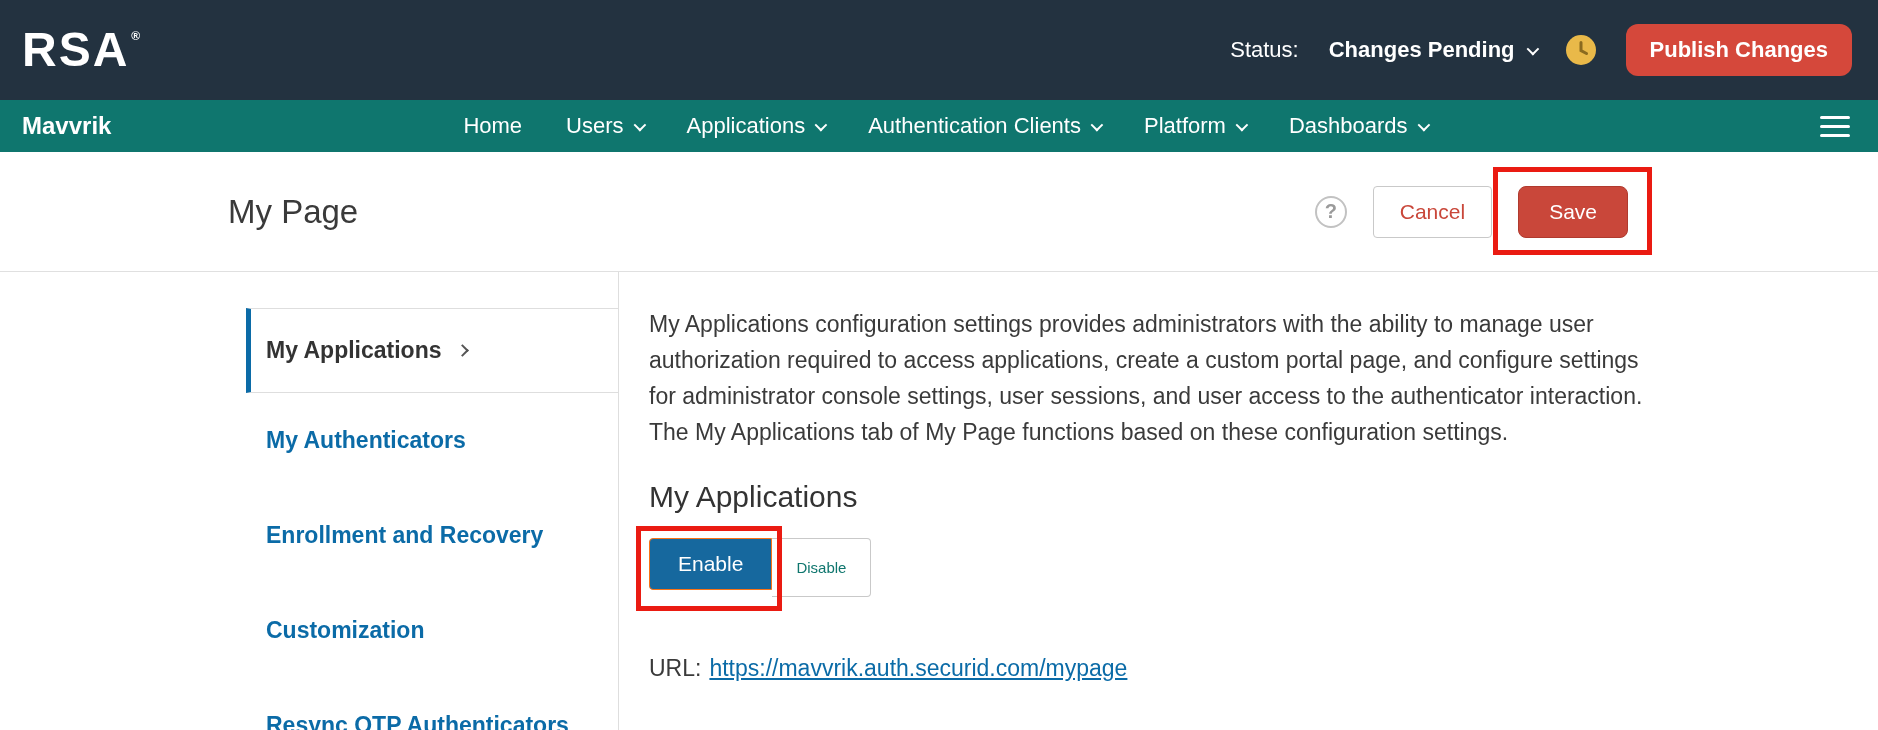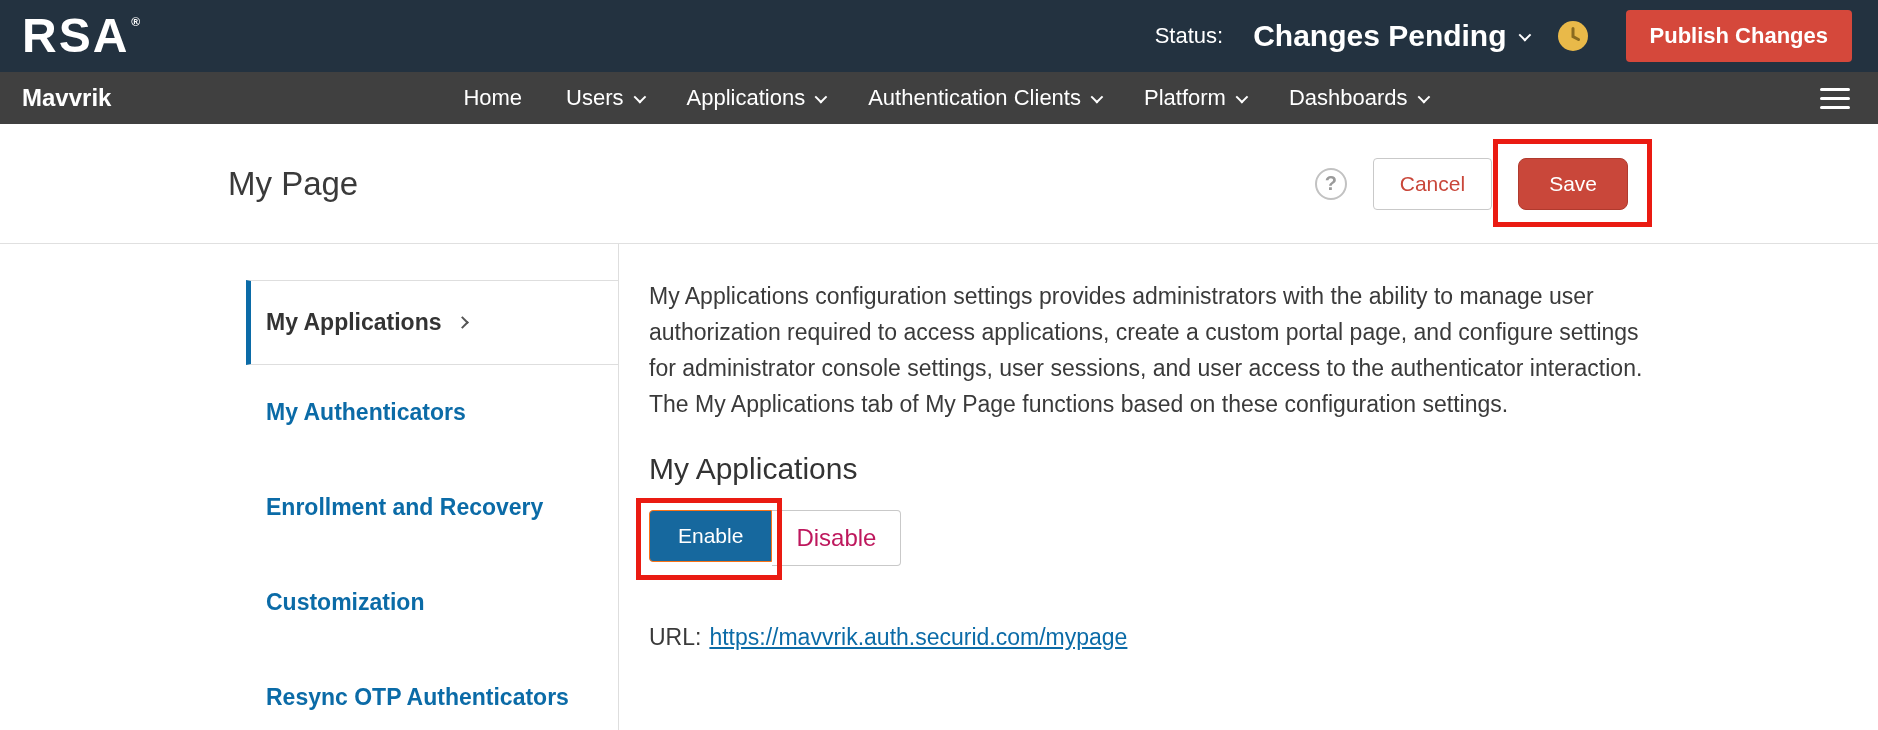--- a/index.html
+++ b/index.html
@@ -5,50 +5,50 @@
   * { box-sizing: border-box; }
   html,body { margin:0; padding:0; }
   body {
     width:1878px; height:730px; position:relative; overflow:hidden;
     background:#ffffff; font-family:"Liberation Sans", sans-serif;
     color:#333;
   }
 
   
   .topbar {
-    height:72px; background:#233240; display:flex; align-items:center;
+    height:100px; background:#233240; display:flex; align-items:center;
     padding:0 26px 0 22px;
     justify-content:center;
   }
   .logo {
     color:#fff; font-size:48px; font-weight:bold; letter-spacing:2px;
     line-height:1; display:flex; align-items:flex-start;
   }
   .logo sup { font-size:12px; margin-top:4px; margin-left:2px; }
   .topbar-right { margin-left:auto; display:flex; align-items:center; gap:30px; }
   .status-label { color:#fff; font-size:22px; }
   .status-value {
-    color:#fff; font-size:30px; font-weight:bold;
+    color:#fff; font-size:22px; font-weight:bold;
     display:flex; align-items:center; gap:12px; cursor:pointer;
   }
   .chev {
     display:inline-block; width:9px; height:9px;
     border-right:2px solid currentColor; border-bottom:2px solid currentColor;
     transform:rotate(45deg) translateY(-2px);
   }
   .clock-badge { width:30px; height:30px; display:flex; align-items:center; justify-content:center; cursor:pointer; }
   .publish-btn {
     background:#d5483b; color:#fff; font-size:22px; font-weight:bold;
-    border:none; border-radius:4px; padding:13px 24px; cursor:pointer;
-    margin-left:8px;
+    border:none; border-radius:12px; padding:13px 24px; cursor:pointer;
+    margin-left:0;
   }
 
   
   .navbar {
-    height:52px; background:#404040; display:flex; align-items:stretch;
+    height:52px; background:#0f766e; display:flex; align-items:stretch;
     padding:0 28px 0 22px; color:#fff;
   }
   .brand { font-size:24px; font-weight:bold; align-self:center; }
   .nav-items { display:flex; margin-left:330px; align-items:stretch; }
   .nav-item {
     display:flex; align-items:center; gap:10px; padding:0 22px;
     font-size:22px; cursor:pointer; white-space:nowrap;
   }
   .nav-item.active { background:#ffffff; color:#1a2632; }
   .hamburger { margin-left:auto; align-self:center; width:30px; display:flex; flex-direction:column; gap:6px; cursor:pointer; }
@@ -108,21 +108,21 @@
     margin:0 0 30px 0; font-size:23px; line-height:36px; color:#3a3a3a;
     width:1000px;
   }
   .section-title { font-size:30px; font-weight:400; color:#333; margin:14px 0 24px 0; }
   .toggle-group { display:inline-flex; }
   .enable-btn {
     background:#16689e; color:#fff; font-size:21px; padding:13px 28px;
     border:1px solid #f97316; border-radius:4px 0 0 4px; cursor:pointer;
   }
   .disable-btn {
-    background:#fff; color:#be185d; font-size:24px; padding:13px 24px;
+    background:#fff; color:#0f766e; font-size:15px; padding:20px 24px;
     border:1px solid #c9c9c9; border-left:none; border-radius:0 4px 4px 0; cursor:pointer;
   }
   .url-row { margin-top:58px; font-size:23px; color:#3a3a3a; }
   .url-row a { color:#0b6ba7; text-decoration:underline; cursor:pointer; margin-left:8px; }
 </style>
 </head>
 <body>
 
 <header class="topbar">
   <div class="logo">

